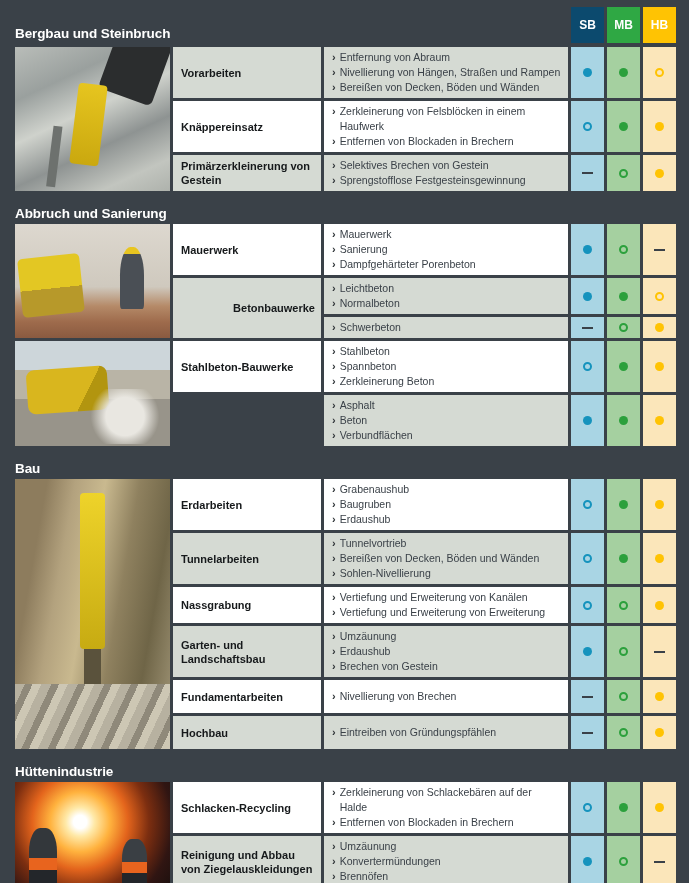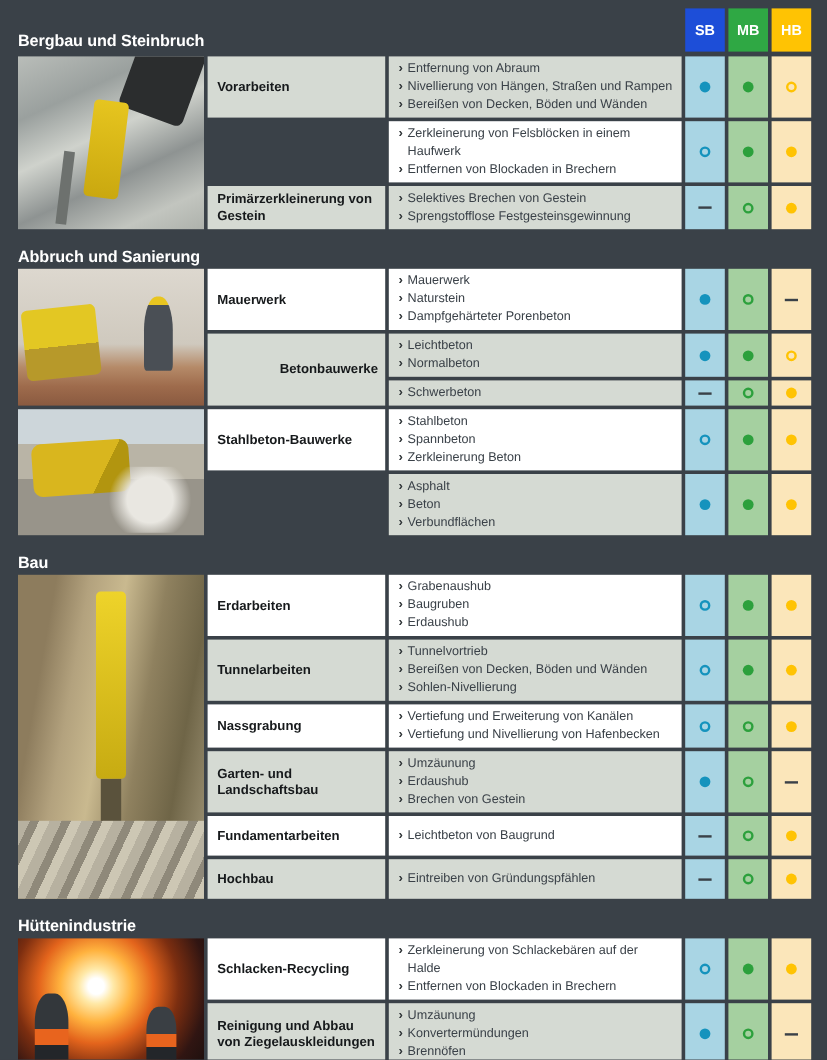--- a/index.html
+++ b/index.html
@@ -5,21 +5,21 @@
   html,body{margin:0;padding:0;background:#3A4148;}
   body{width:689px;height:883px;font-family:"Liberation Sans",sans-serif;-webkit-font-smoothing:antialiased;}
   .page{width:689px;height:883px;box-sizing:border-box;padding:7px 12px 0 15px;overflow:hidden;}
 
   .grid{display:grid;grid-template-columns:155px 148px 244px 33px 33px 33px;gap:3px;}
 
   
   .table-header{margin-bottom:4px;}
   .header-title{grid-column:1/4;align-self:end;padding-bottom:2px;font-size:13.5px;font-weight:bold;color:#fff;letter-spacing:-0.1px;}
   .tab{height:36px;display:flex;align-items:center;justify-content:center;color:#fff;font-weight:bold;font-size:12px;}
-  .tab-sb{background:#1d4ed8;grid-column:4;}
+  .tab-sb{background:#0c4a6e;grid-column:4;}
   .tab-mb{background:#2FA844;grid-column:5;}
   .tab-hb{background:#FFC303;grid-column:6;}
 
   .section-title{margin:15px 0 3px 0;font-size:13.5px;font-weight:bold;color:#fff;letter-spacing:-0.1px;}
 
   
   .cell{box-sizing:border-box;}
   .bg-gray{background:#D5DAD3;}
   .bg-white{background:#FFFFFF;}
   .name-cell{display:flex;align-items:center;padding:4px 6px 4px 8px;}
@@ -108,20 +108,23 @@
         </div>
         <div class="cell rating-cell rating-sb h3" style="grid-area: 1 / 4;">
           <span class="dot filled sb"></span>
         </div>
         <div class="cell rating-cell rating-mb h3" style="grid-area: 1 / 5;">
           <span class="dot filled mb"></span>
         </div>
         <div class="cell rating-cell rating-hb h3" style="grid-area: 1 / 6;">
           <span class="dot open hb"></span>
         </div>
+        <div class="cell name-cell bg-white" style="grid-area: 2 / 2 / span 1;">
+          <span class="row-name">Knäppereinsatz</span>
+        </div>
         <div class="cell desc-cell bg-white h2" style="grid-area: 2 / 3;">
           <div class="desc-item">
             <span class="chev">›</span>
             <span>Zerkleinerung von Felsblöcken in einem Haufwerk</span>
           </div>
           <div class="desc-item">
             <span class="chev">›</span>
             <span>Entfernen von Blockaden in Brechern</span>
           </div>
         </div>
@@ -164,21 +167,21 @@
         <div class="cell name-cell bg-white" style="grid-area: 1 / 2 / span 1;">
           <span class="row-name">Mauerwerk</span>
         </div>
         <div class="cell desc-cell bg-white h3" style="grid-area: 1 / 3;">
           <div class="desc-item">
             <span class="chev">›</span>
             <span>Mauerwerk</span>
           </div>
           <div class="desc-item">
             <span class="chev">›</span>
-            <span>Naturstein</span>
+            <span>Sanierung</span>
           </div>
           <div class="desc-item">
             <span class="chev">›</span>
             <span>Dampfgehärteter Porenbeton</span>
           </div>
         </div>
         <div class="cell rating-cell rating-sb h3" style="grid-area: 1 / 4;">
           <span class="dot filled sb"></span>
         </div>
         <div class="cell rating-cell rating-mb h3" style="grid-area: 1 / 5;">
@@ -332,21 +335,21 @@
         <div class="cell name-cell bg-white" style="grid-area: 3 / 2 / span 1;">
           <span class="row-name">Nassgrabung</span>
         </div>
         <div class="cell desc-cell bg-white h2" style="grid-area: 3 / 3;">
           <div class="desc-item">
             <span class="chev">›</span>
             <span>Vertiefung und Erweiterung von Kanälen</span>
           </div>
           <div class="desc-item">
             <span class="chev">›</span>
-            <span>Vertiefung und Nivellierung von Hafenbecken</span>
+            <span>Vertiefung und Erweiterung von Erweiterung</span>
           </div>
         </div>
         <div class="cell rating-cell rating-sb h2" style="grid-area: 3 / 4;">
           <span class="dot open sb"></span>
         </div>
         <div class="cell rating-cell rating-mb h2" style="grid-area: 3 / 5;">
           <span class="dot open mb"></span>
         </div>
         <div class="cell rating-cell rating-hb h2" style="grid-area: 3 / 6;">
           <span class="dot filled hb"></span>
@@ -376,21 +379,21 @@
         </div>
         <div class="cell rating-cell rating-hb h3" style="grid-area: 4 / 6;">
           <span class="dash"></span>
         </div>
         <div class="cell name-cell bg-white" style="grid-area: 5 / 2 / span 1; align-items: center;">
           <span class="row-name">Fundamentarbeiten</span>
         </div>
         <div class="cell desc-cell bg-white h1" style="grid-area: 5 / 3;">
           <div class="desc-item">
             <span class="chev">›</span>
-            <span>Leichtbeton von Baugrund</span>
+            <span>Nivellierung von Brechen</span>
           </div>
         </div>
         <div class="cell rating-cell rating-sb h1" style="grid-area: 5 / 4;">
           <span class="dash"></span>
         </div>
         <div class="cell rating-cell rating-mb h1" style="grid-area: 5 / 5;">
           <span class="dot open mb"></span>
         </div>
         <div class="cell rating-cell rating-hb h1" style="grid-area: 5 / 6;">
           <span class="dot filled hb"></span>

